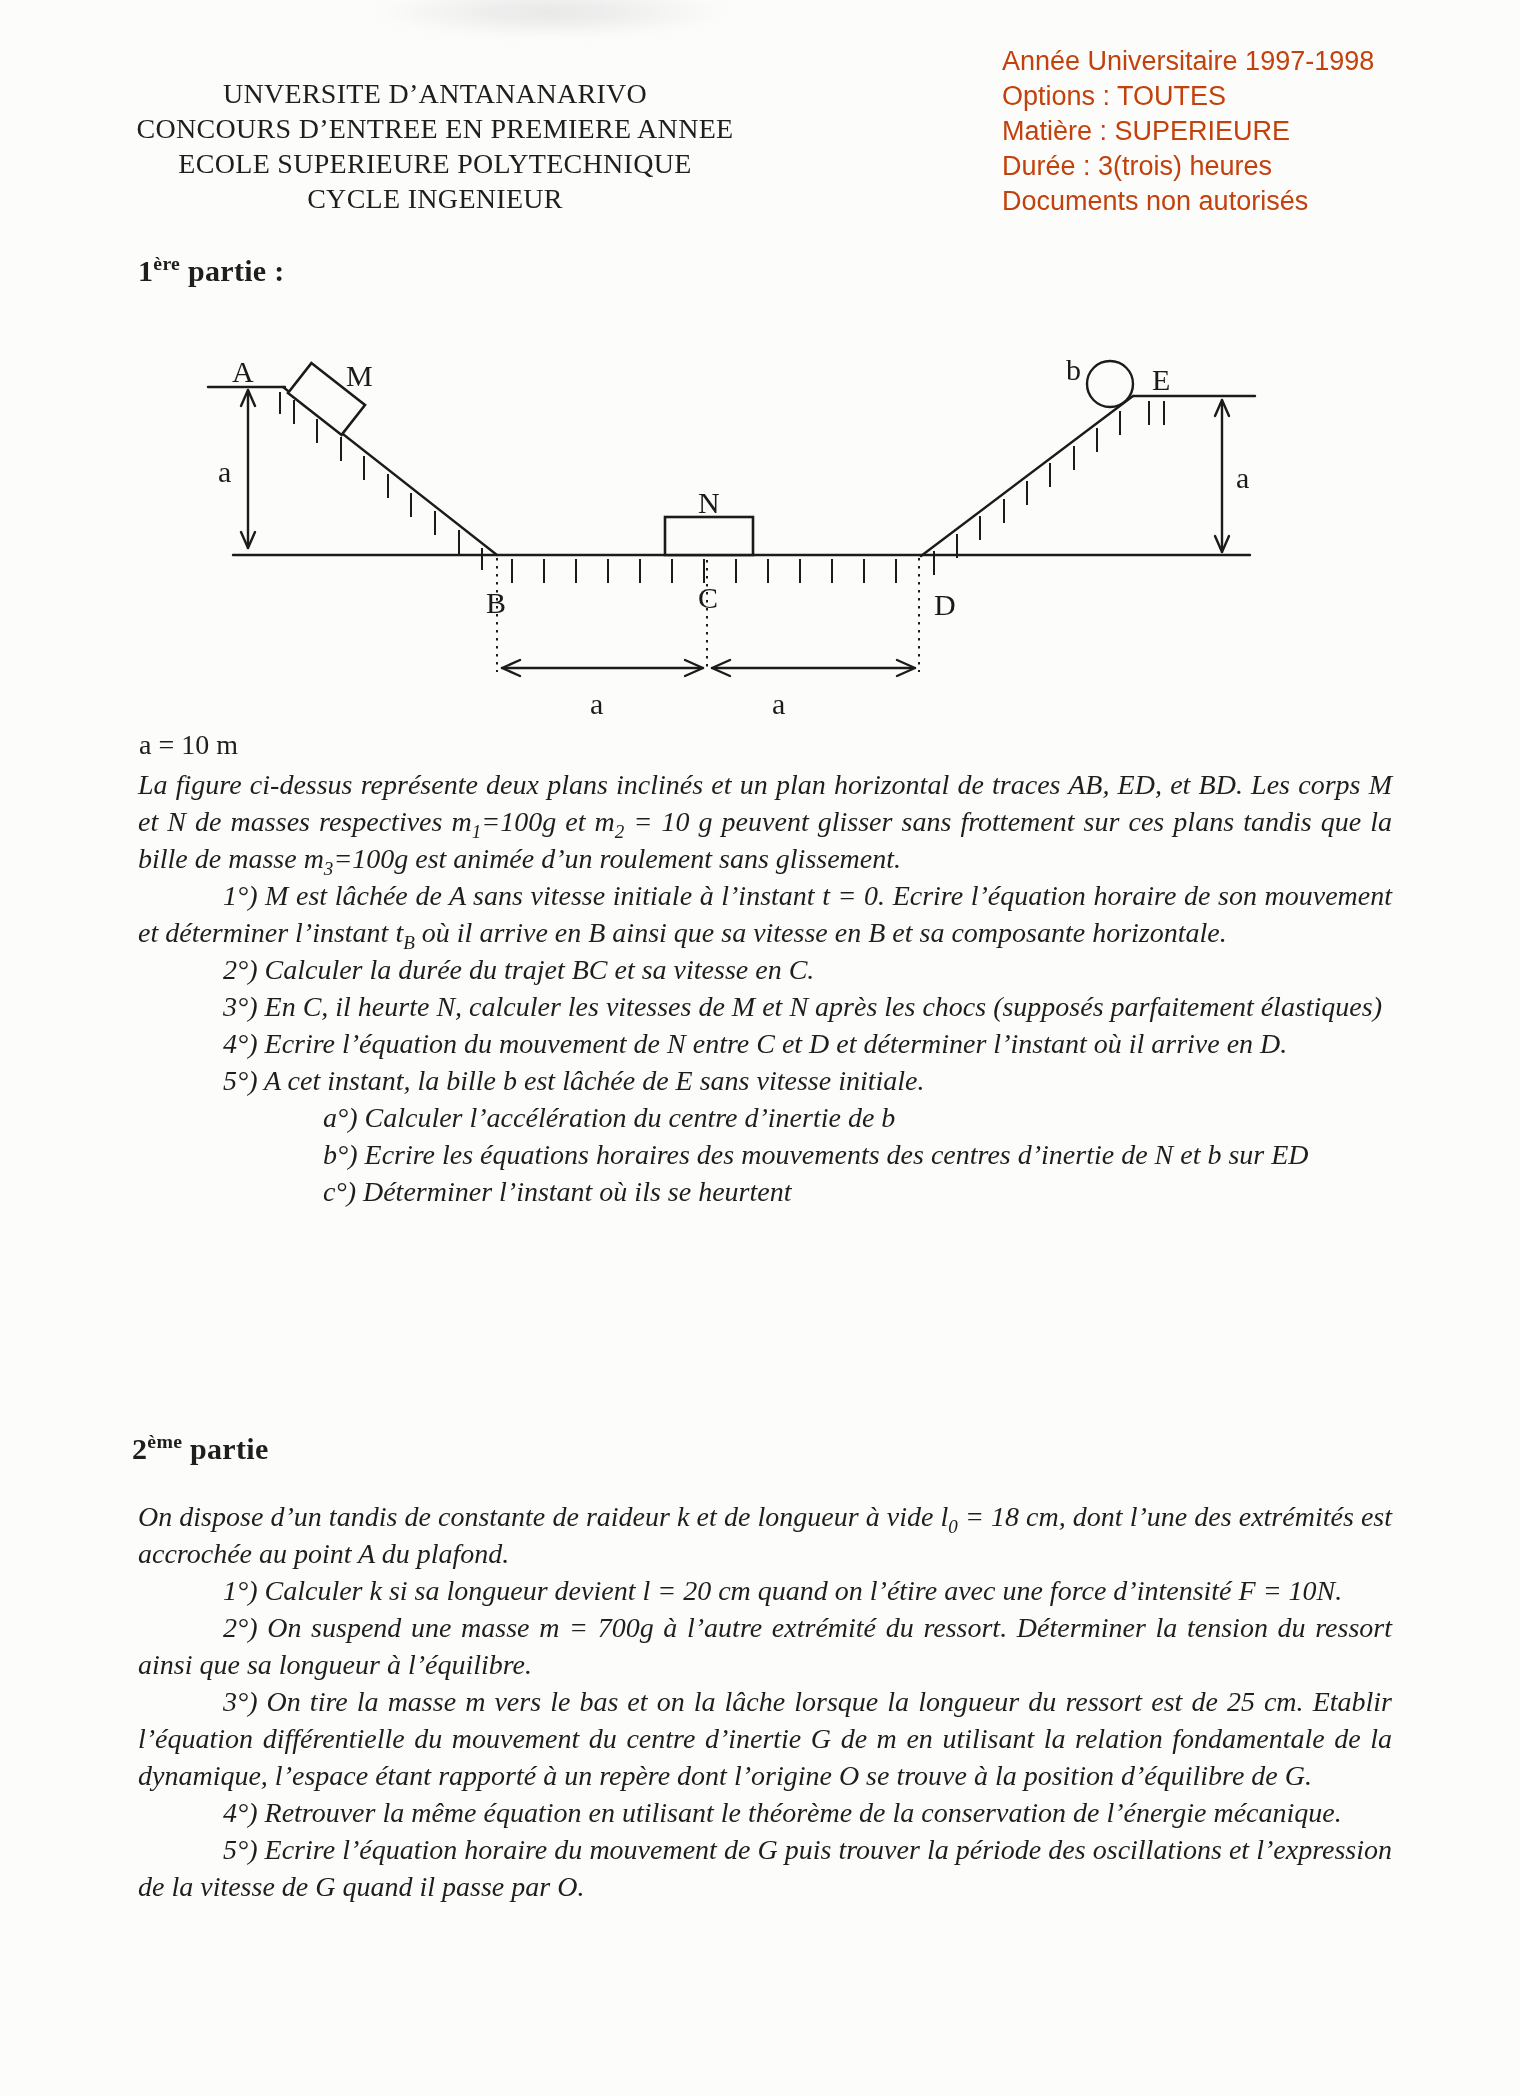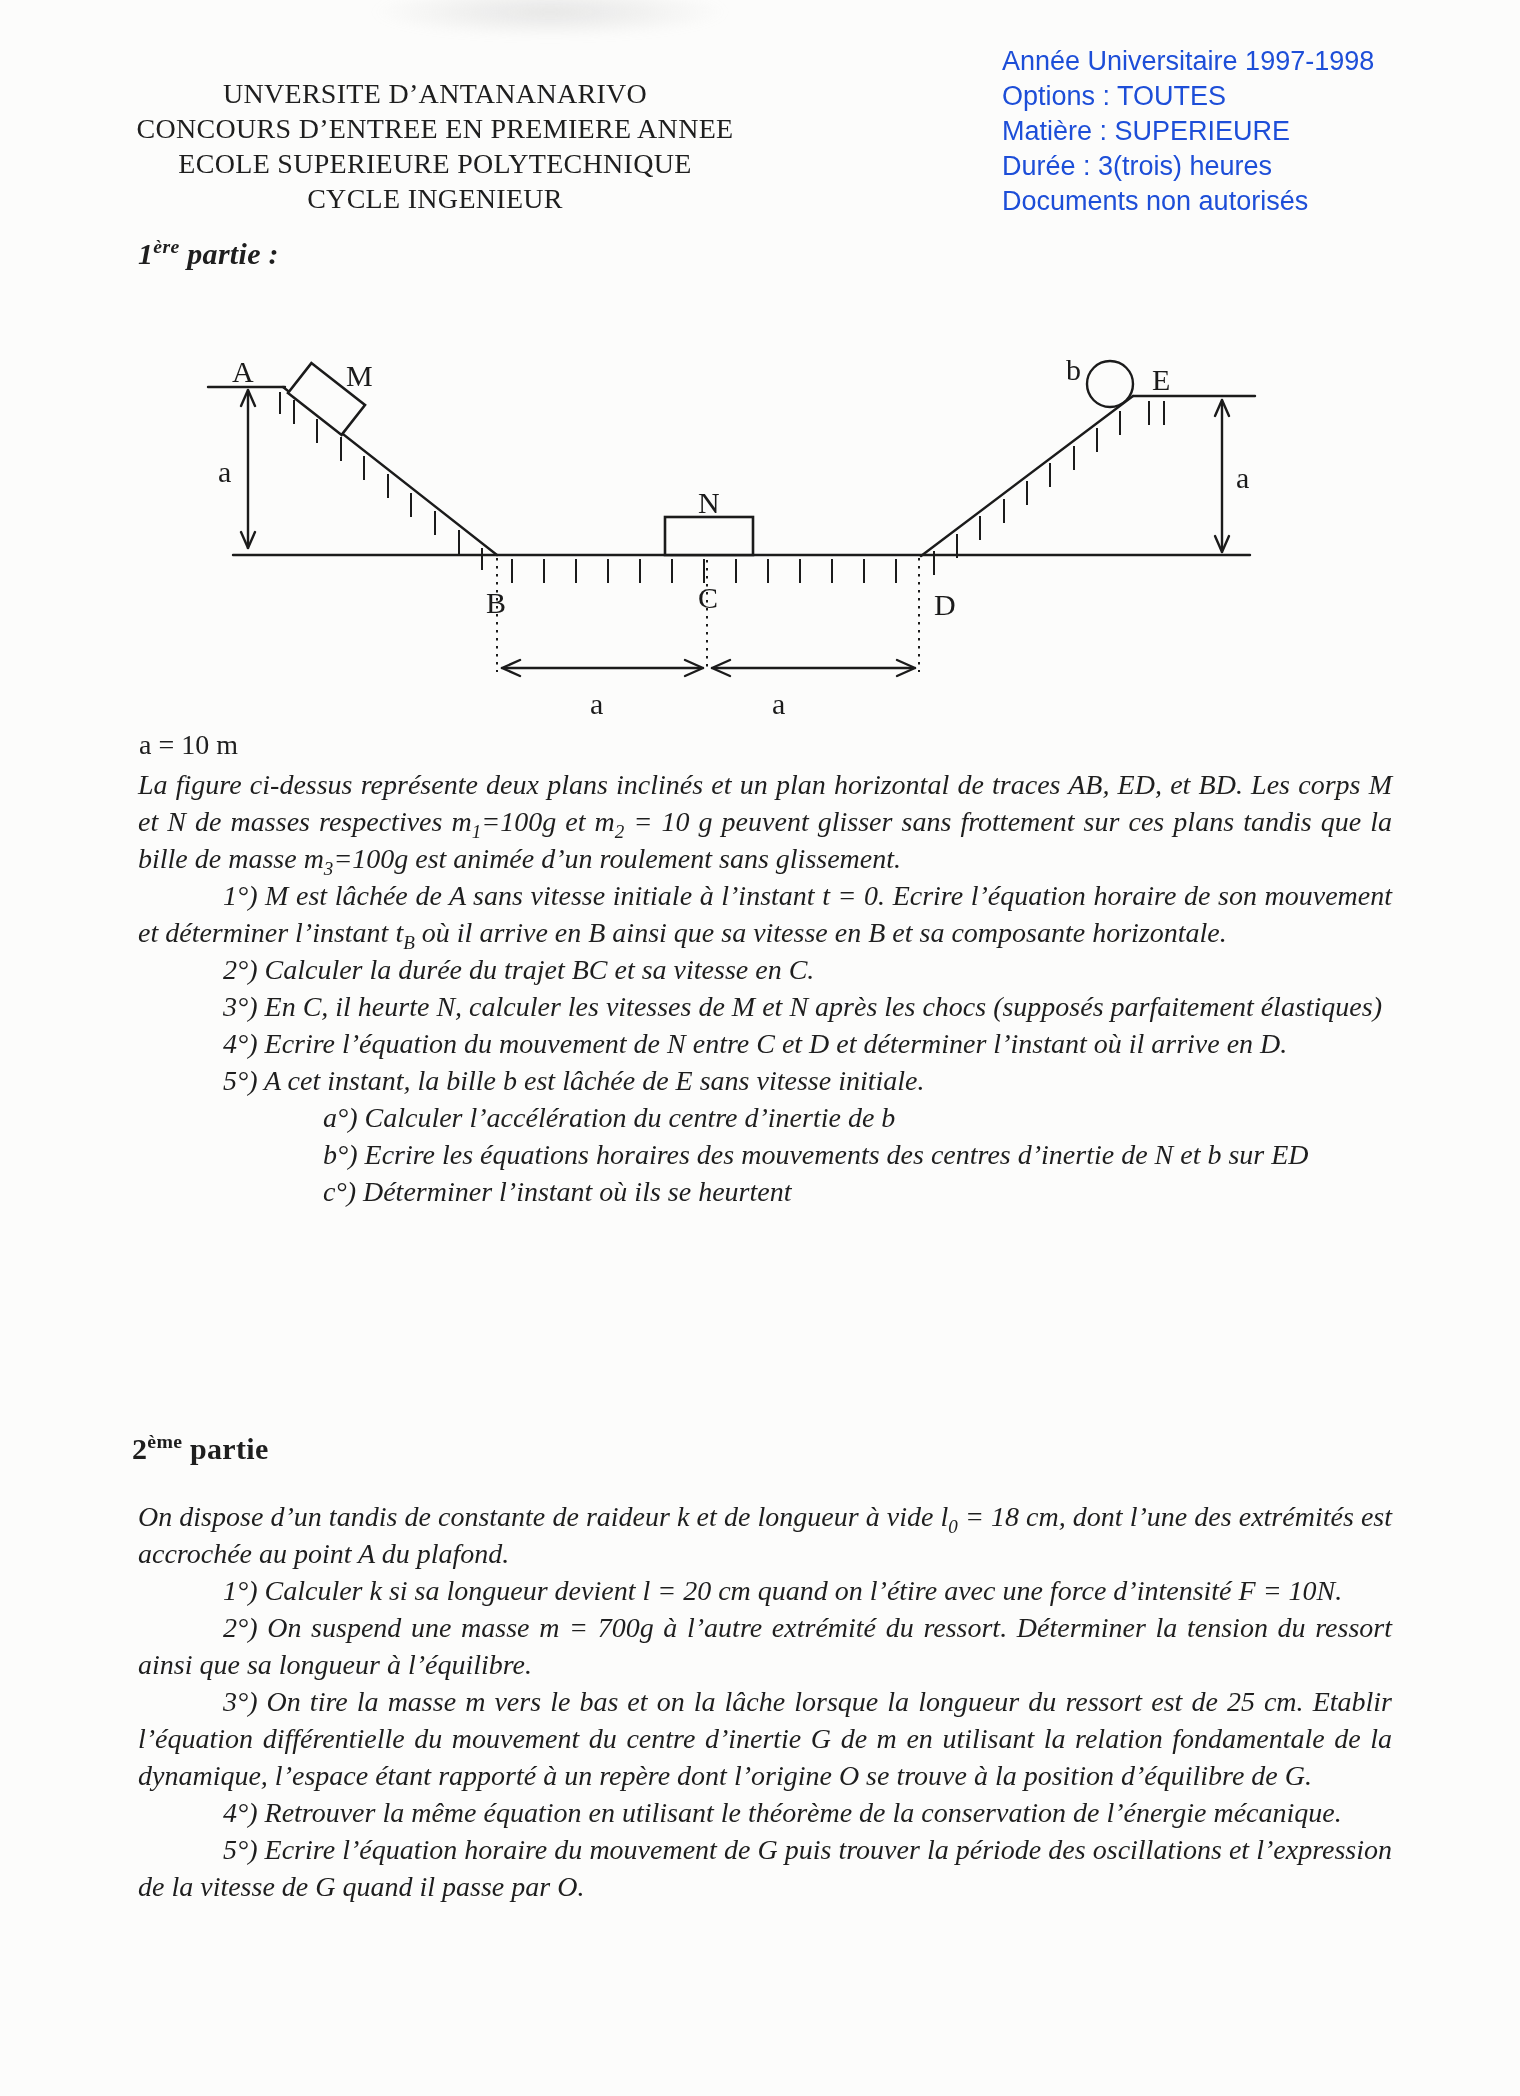--- a/index.html
+++ b/index.html
@@ -12,26 +12,26 @@
     position:absolute;left:370px;top:-14px;width:360px;height:52px;
     background:radial-gradient(ellipse at center, rgba(190,190,190,.35), rgba(255,255,255,0) 70%);
     filter:blur(4px);
   }
   .header-left{
     position:absolute;left:90px;top:76px;width:690px;
     text-align:center;font-size:28px;line-height:35px;letter-spacing:.3px;
   }
   .header-right{
     position:absolute;left:1002px;top:44px;width:430px;
-    font-family:"Liberation Sans",sans-serif;font-size:27px;line-height:35px;color:#1d4ed8;
+    font-family:"Liberation Sans",sans-serif;font-size:27px;line-height:35px;color:#c2410c;
   }
   .section-heading{
     position:absolute;left:138px;font-size:30px;font-weight:bold;letter-spacing:.3px;
   }
-  #part1-heading{top:235px;font-style:italic;}
+  #part1-heading{top:252px;}
   #part2-heading{top:1422px;left:132px;margin-top:8px;}
   .section-heading sup{font-size:66%;}
   .figure-wrap{position:absolute;left:150px;top:330px;width:1270px;height:400px;}
   .a-value{position:absolute;left:139px;top:729px;font-size:28px;}
   .paras{
     position:absolute;left:138px;width:1254px;
     font-size:28px;line-height:37px;text-align:justify;
   }
   #part1-paras{top:766px;}
   #part2-paras{top:1498px;}

